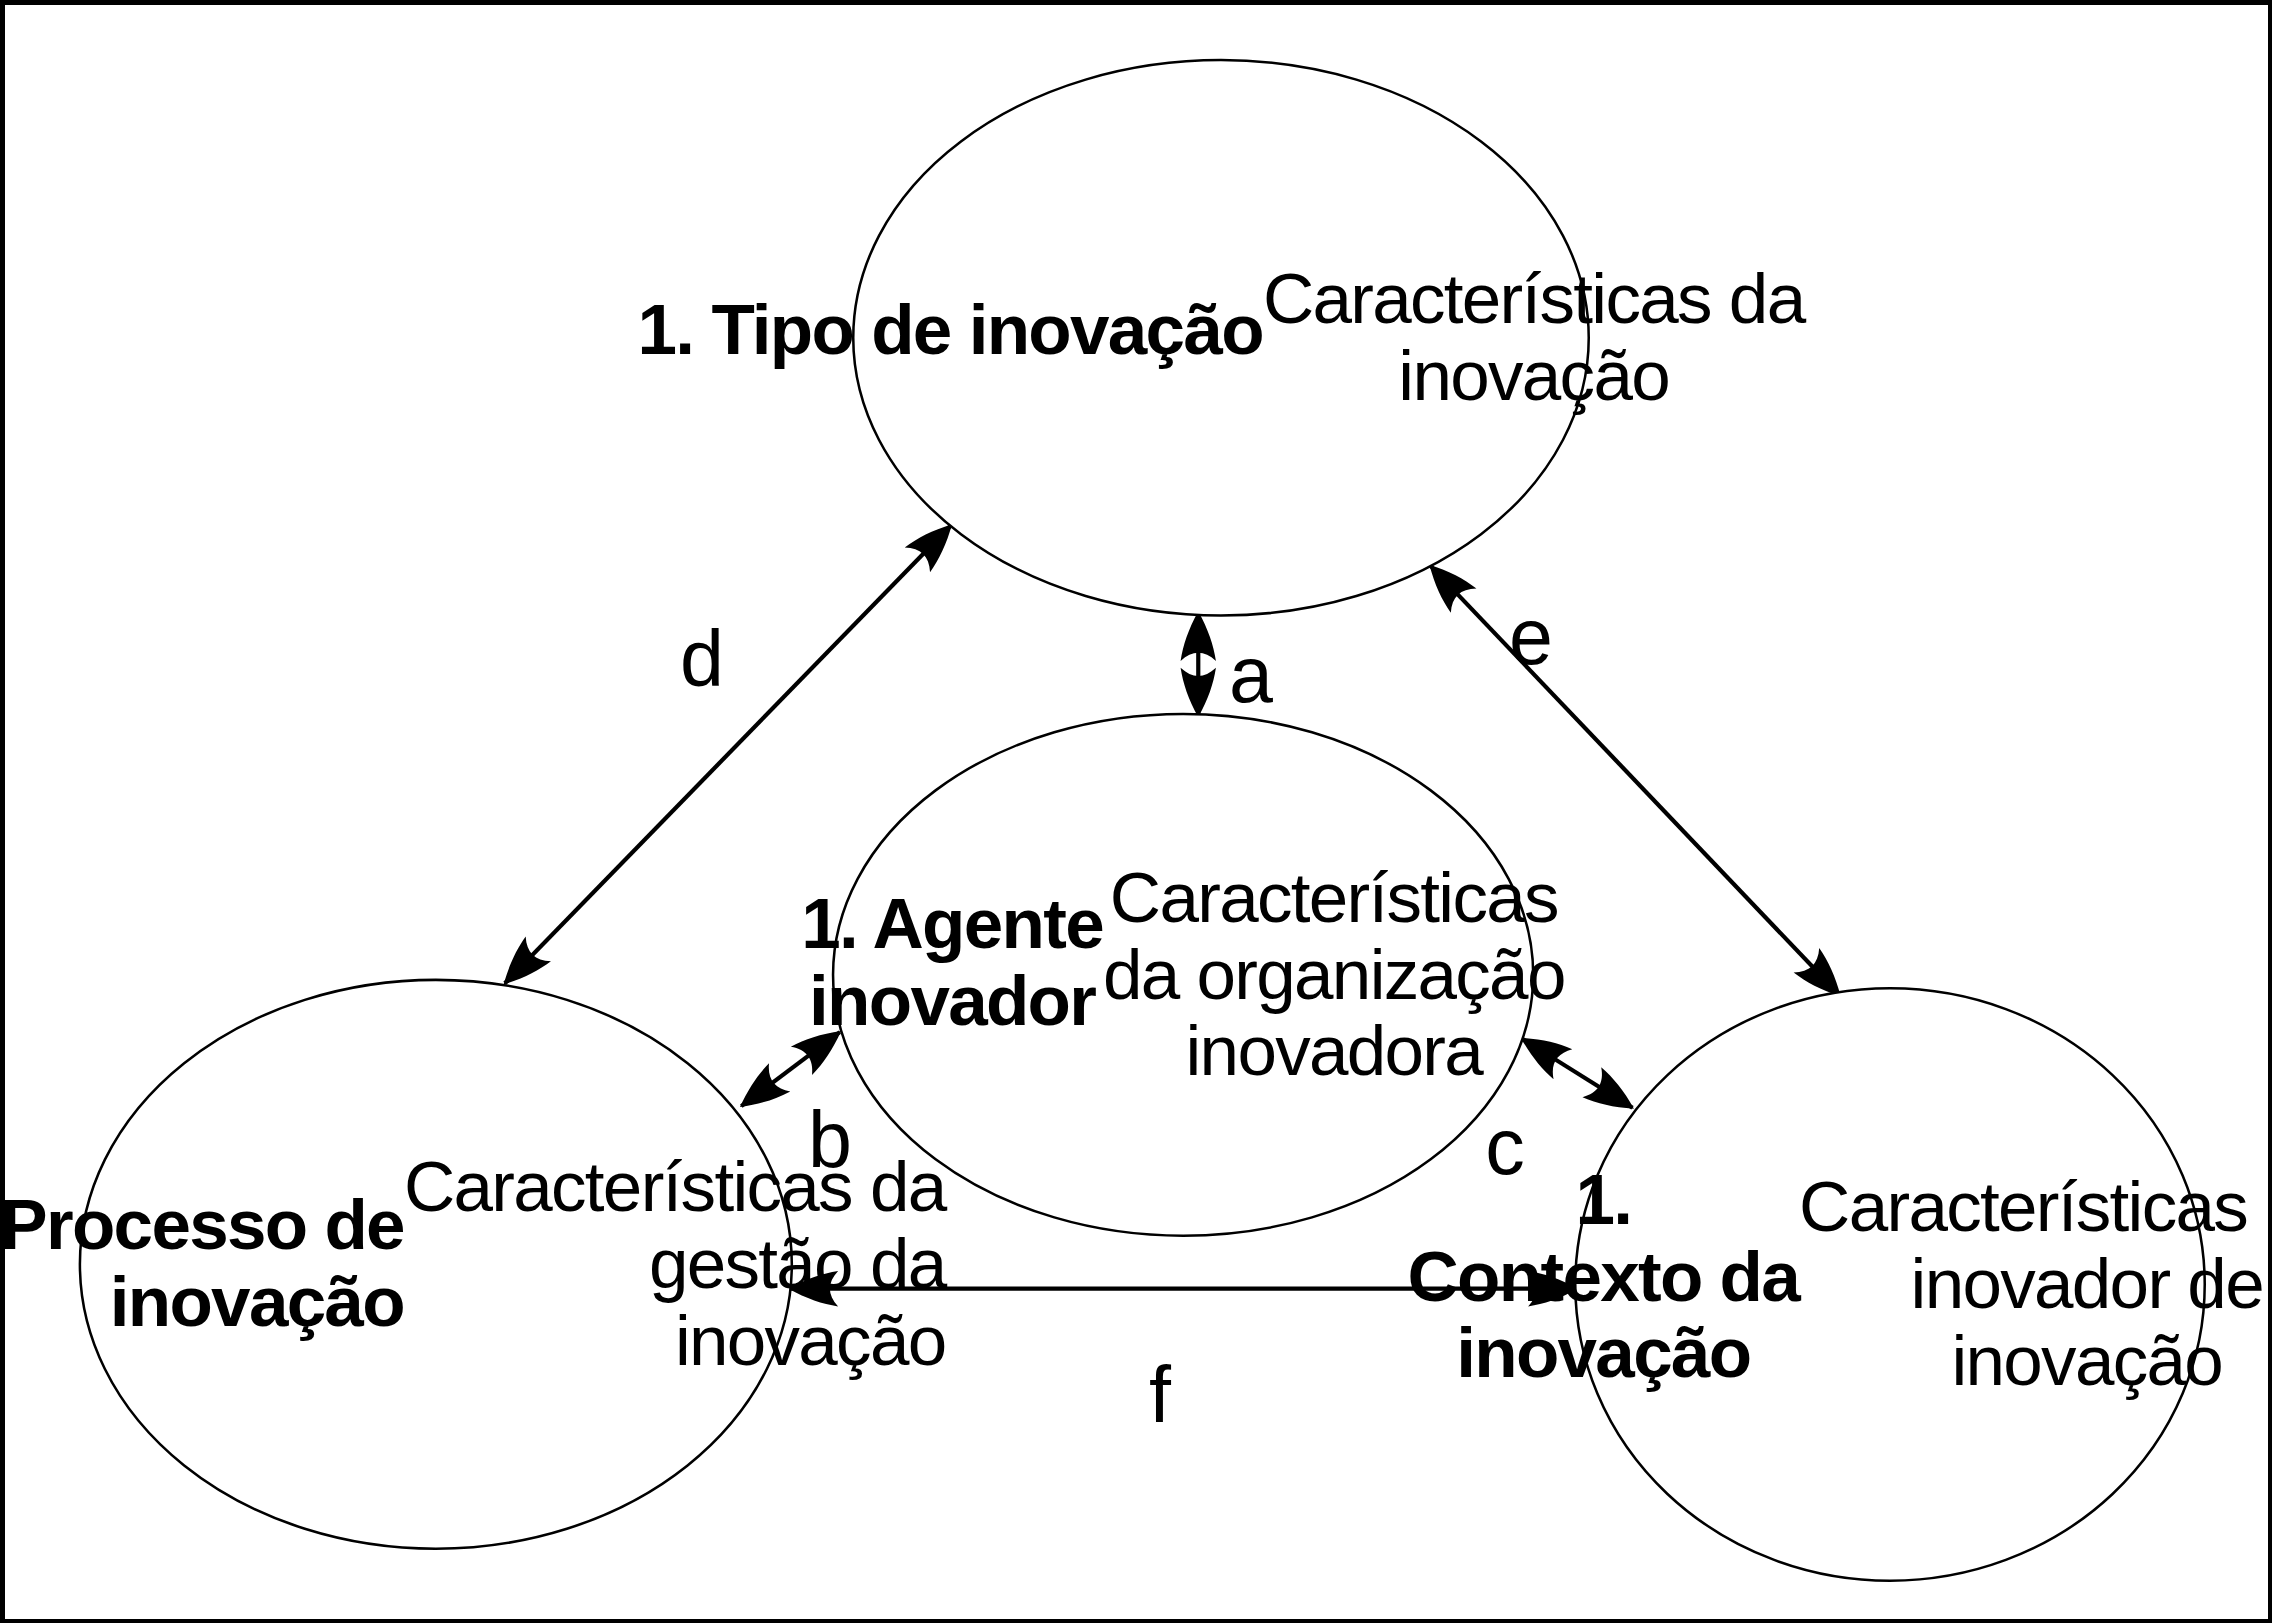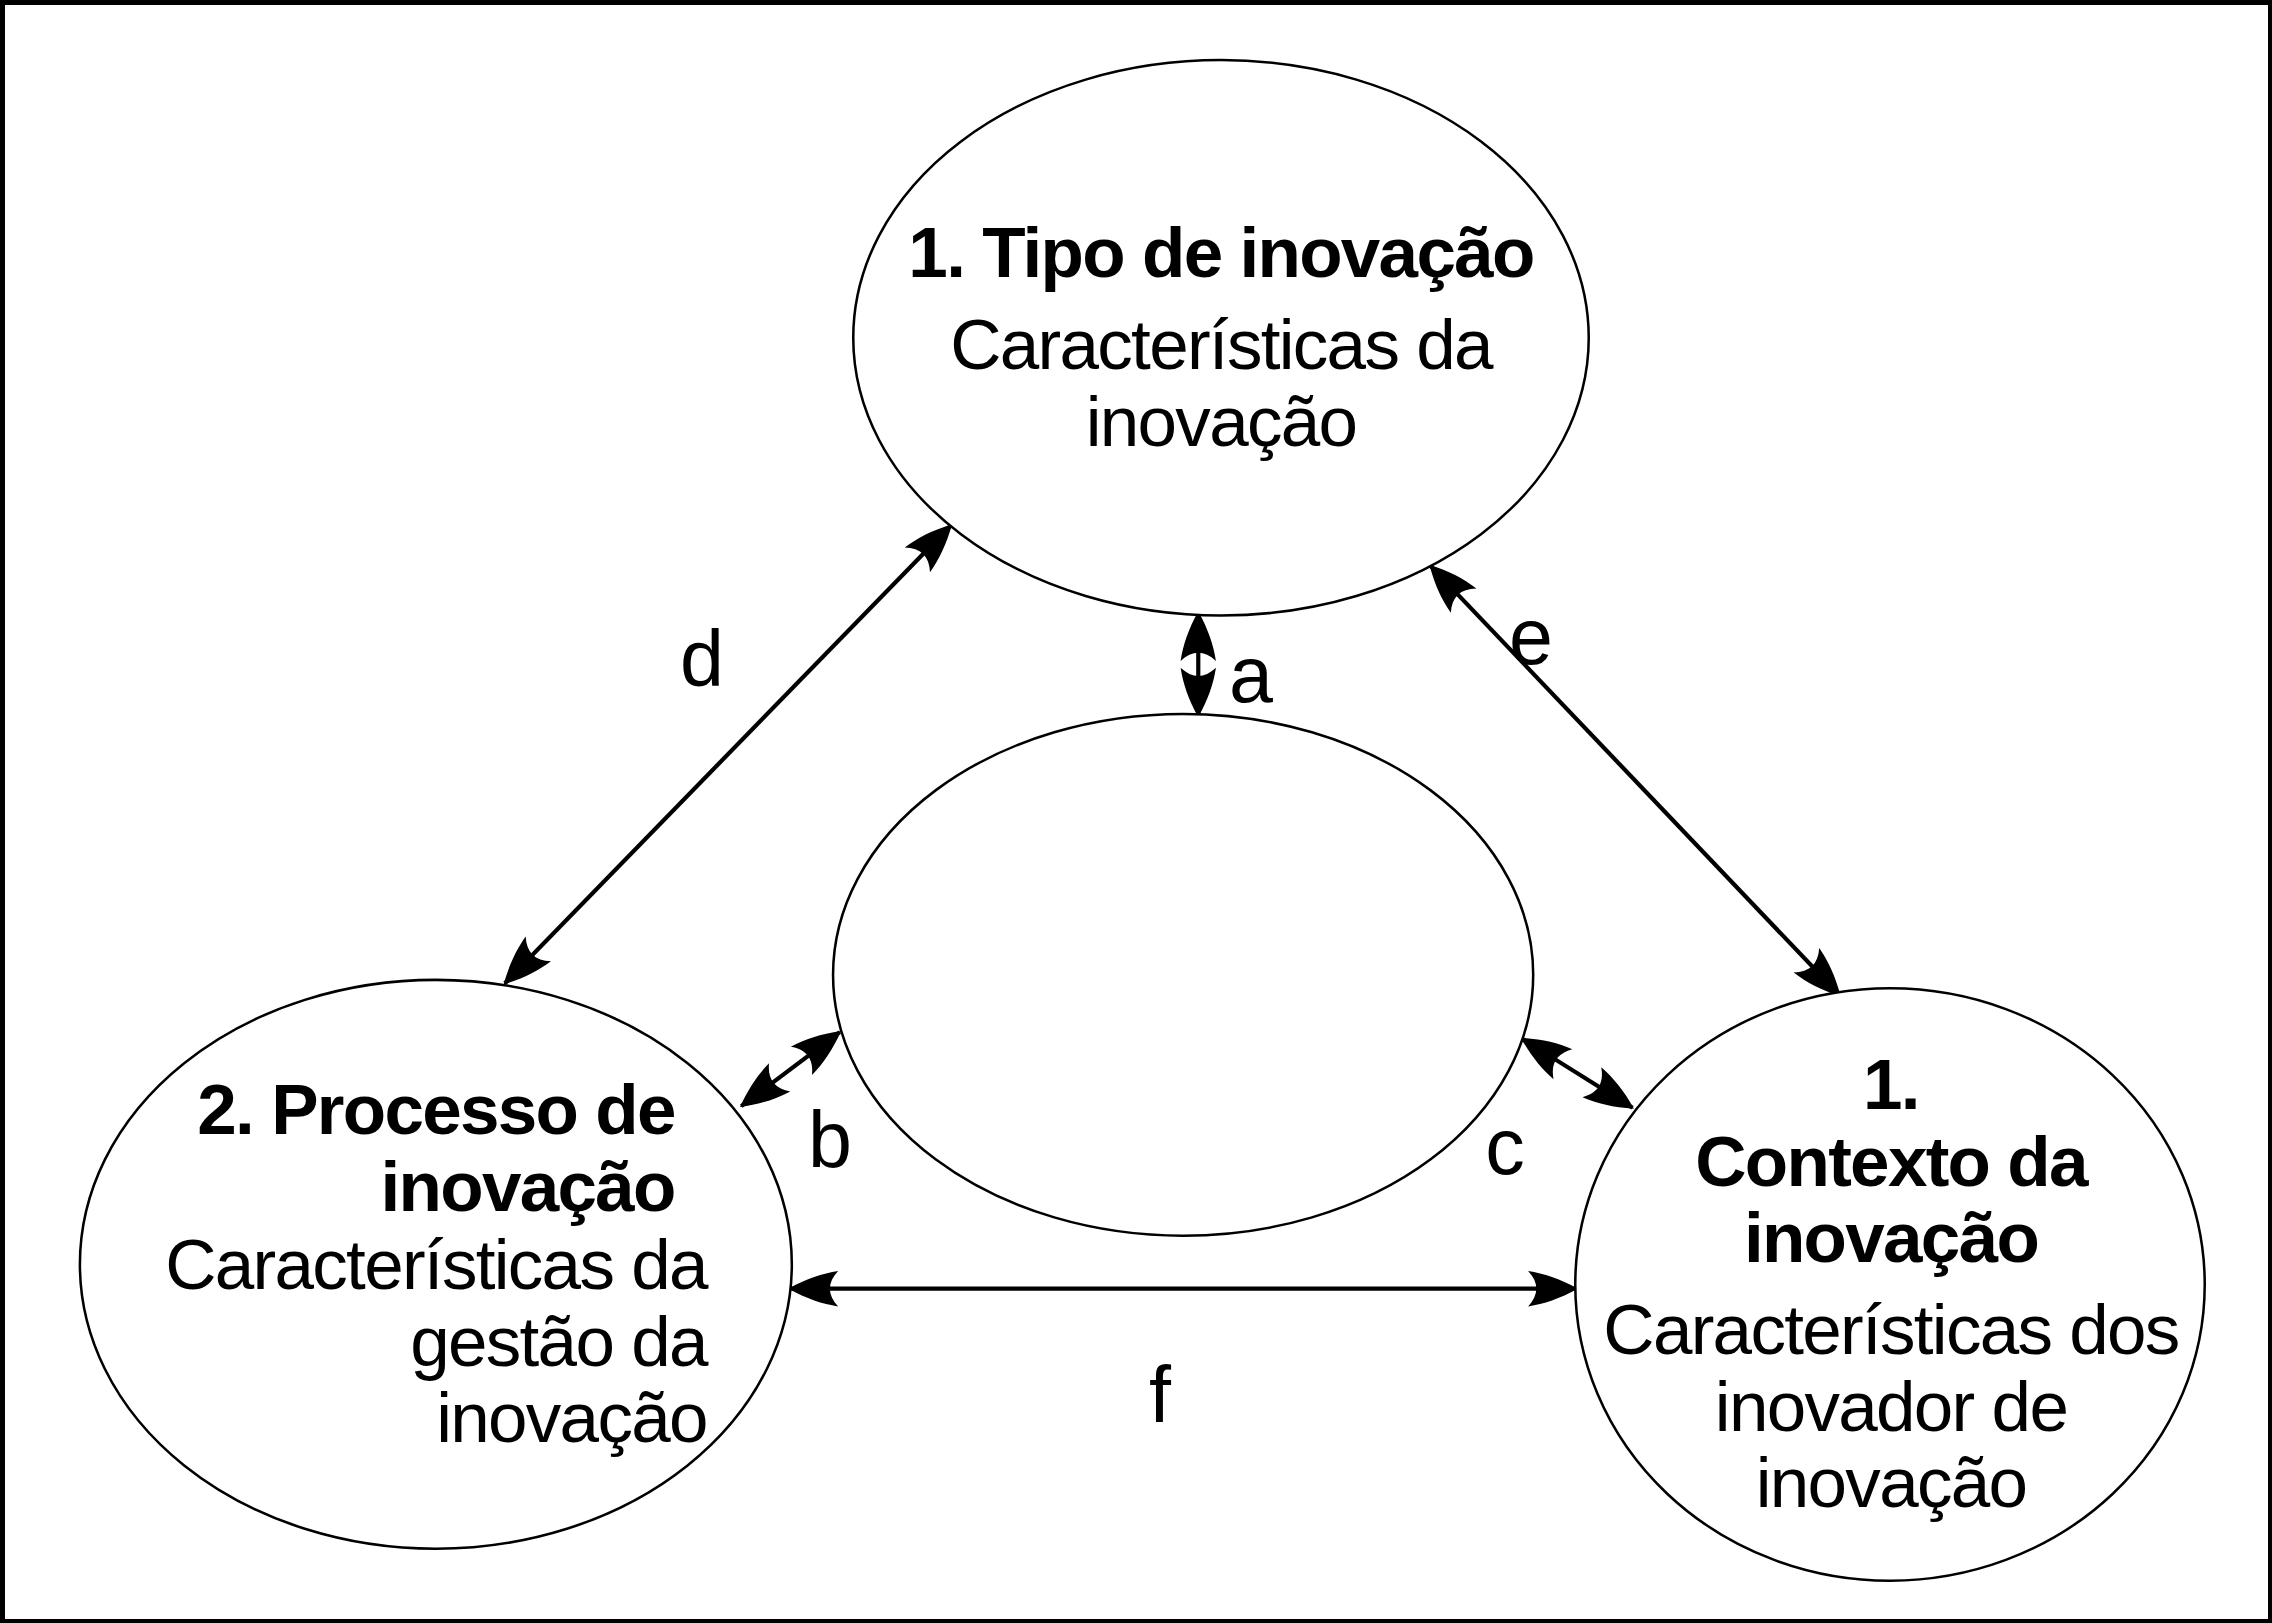--- a/index.html
+++ b/index.html
@@ -25,21 +25,21 @@
     stroke: #000000;
     stroke-width: 3;
   }
   .diagram-svg line {
     stroke: #000000;
     stroke-width: 5;
   }
   .node {
     position: absolute;
     display: flex;
-    flex-direction: column;
+    flex-direction: row;
     align-items: center;
     justify-content: center;
     text-align: center;
     white-space: pre;
     line-height: 1.08;
     letter-spacing: -1.7px;
     font-size: 71px;
   }
   .node .node-title { font-weight: bold; }
   .gap-lg .node-title { margin-bottom: 25px; }
@@ -87,20 +87,27 @@
     <ellipse cx="512" cy="1496" rx="423" ry="338"></ellipse>
     <ellipse cx="2240" cy="1520" rx="374" ry="352"></ellipse>
   </svg>
 
   <div class="node node-tipo gap-md">
     <div class="node-title">1. Tipo de inovação</div>
     <div class="node-body">Características da
 inovação</div>
   </div>
 
+  <div class="node node-agente gap-lg">
+    <div class="node-title">1. Agente
+inovador</div>
+    <div class="node-body">Características
+da organização
+inovadora</div>
+  </div>
 
   <div class="node node-processo gap-sm">
     <div class="node-title">2. Processo de
 inovação</div>
     <div class="node-body">Características da
 gestão da
 inovação</div>
   </div>
 
   <div class="node node-contexto gap-md">

